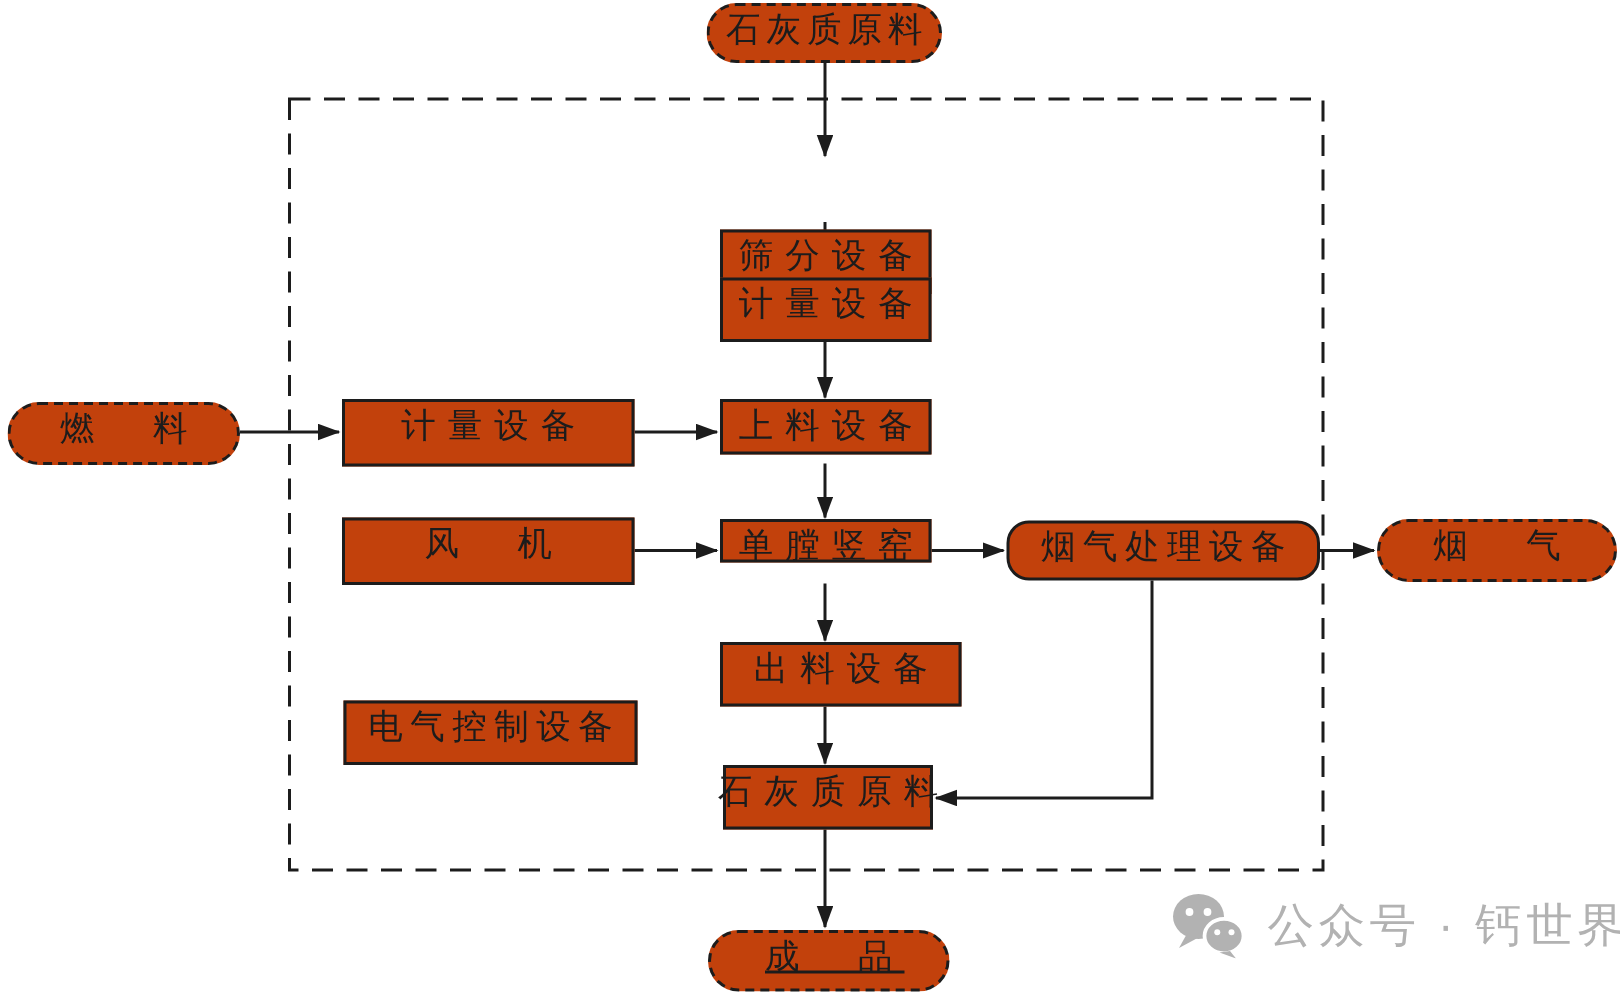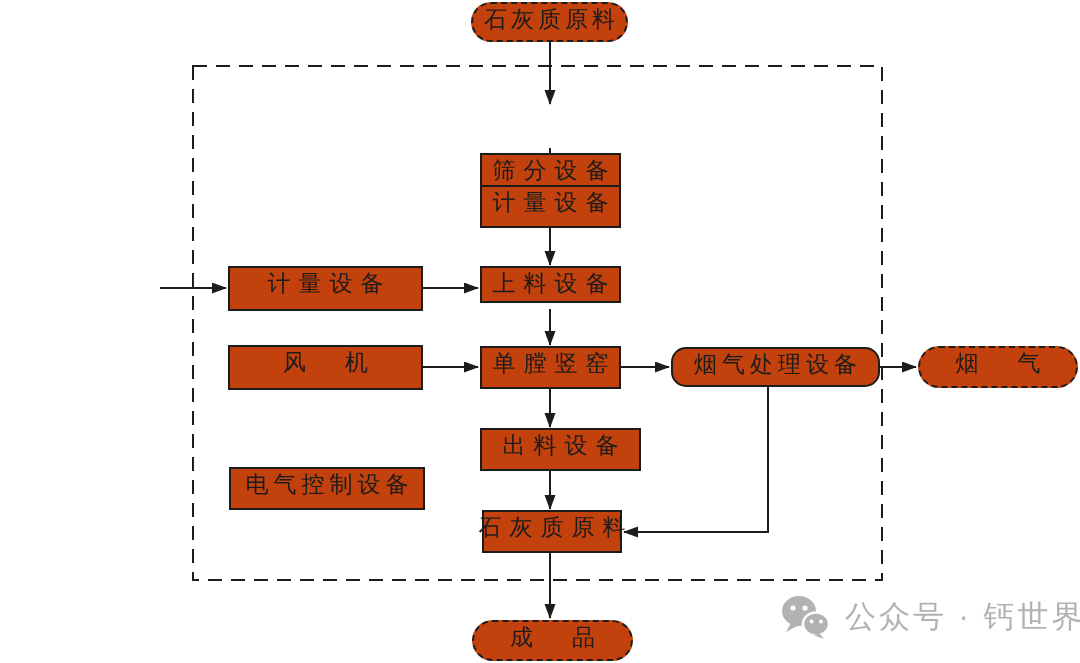--- a/index.html
+++ b/index.html
@@ -61,42 +61,45 @@
     <line x1="621" y1="367" x2="669" y2="367" stroke="#1c1c1c" stroke-width="2" marker-end="url(#ah)"></line>
     <line x1="865" y1="367" x2="916" y2="367" stroke="#1c1c1c" stroke-width="2" marker-end="url(#ah)"></line>
 
     <path d="M768,387 L768,532 L624,532" fill="none" stroke="#1c1c1c" stroke-width="2" marker-end="url(#ah)"></path>
   </svg>
 
   <div class="node pill" style="left:471px;top:2px;width:157px;height:40px;">
     <span class="lbl sp5">石灰质原料</span>
   </div>
 
+  <div class="node pill" style="left:5px;top:268px;width:155px;height:42px;">
+    <span class="lbl">燃　料</span>
+  </div>
 
   <div class="node pill" style="left:918px;top:346px;width:160px;height:42px;">
     <span class="lbl">烟　气</span>
   </div>
 
-  <div class="node pill" style="left:472px;top:620px;width:161px;height:41px;">
+  <div class="node pill" style="left:472px;top:620px;width:161px;height:41px;text-decoration:underline;">
     <span class="lbl">成　品</span>
   </div>
 
   <div class="node box" style="left:480px;top:105px;width:141px;height:43px;margin-top:48px;">
     <span class="lbl">筛分设备</span>
   </div>
 
   <div class="node box" style="left:480px;top:185px;width:141px;height:43px;">
     <span class="lbl">计量设备</span>
   </div>
 
   <div class="node box" style="left:480px;top:266px;width:141px;height:37px;">
     <span class="lbl">上料设备</span>
   </div>
 
-  <div class="node box" style="left:480px;top:346px;width:141px;height:43px;">
+  <div class="node box" style="left:480px;top:346px;width:141px;height:29px;">
     <span class="lbl">单膛竖窑</span>
   </div>
 
   <div class="node box" style="left:480px;top:428px;width:161px;height:43px;">
     <span class="lbl">出料设备</span>
   </div>
 
   <div class="node box" style="left:482px;top:510px;width:140px;height:43px;">
     <span class="lbl">石灰质原料</span>
   </div>

